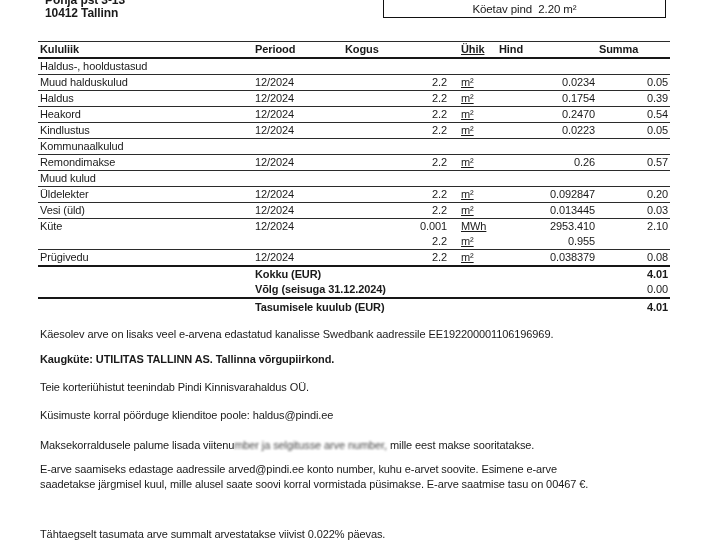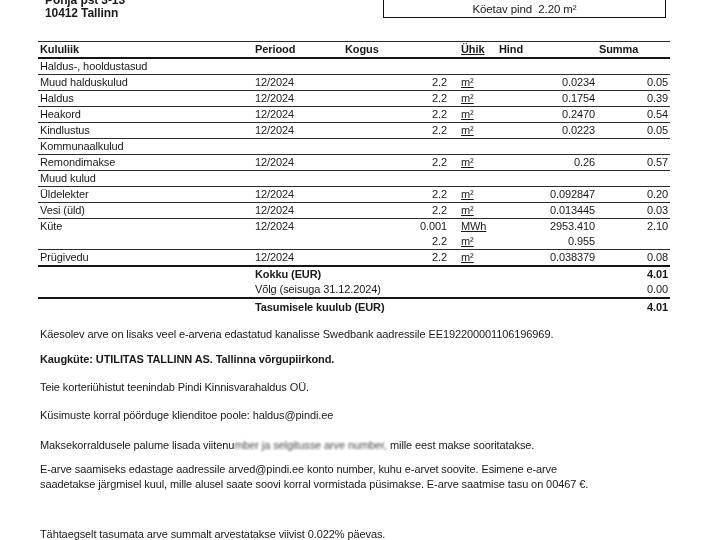--- a/index.html
+++ b/index.html
@@ -65,21 +65,21 @@
   table.invoice th { text-align: left; font-weight: bold; }
   table.invoice tbody#rows-body tr { border-top: 1px solid #2b2b2b; }
   table.invoice tbody#rows-body tr:first-child { border-top: none; }
   table.invoice tr.cont { border-top: none !important; }
   table.invoice tr.section td { font-weight: normal; }
   .num { text-align: right; }
   .c-unit, th.unit { padding-left: 12px !important; text-decoration: underline; }
   tbody.totals { border-top: 2px solid #161616; }
   tbody.totals tr { border-top: none; }
   tbody.totals .t-label { font-weight: bold; }
-  tbody.totals tr.volg .t-label { font-weight: normal; }
+  tbody.totals tr.volg .t-label { font-weight: bold; }
   tbody.due { border-top: 2px solid #161616; }
   tbody.due td { font-size: 11px; font-weight: bold; height: 16px; line-height: 16px; }
 
   
   .note {
     position: absolute;
     left: 40px;
     font-size: 11px;
     line-height: 14.5px;
     white-space: nowrap;

